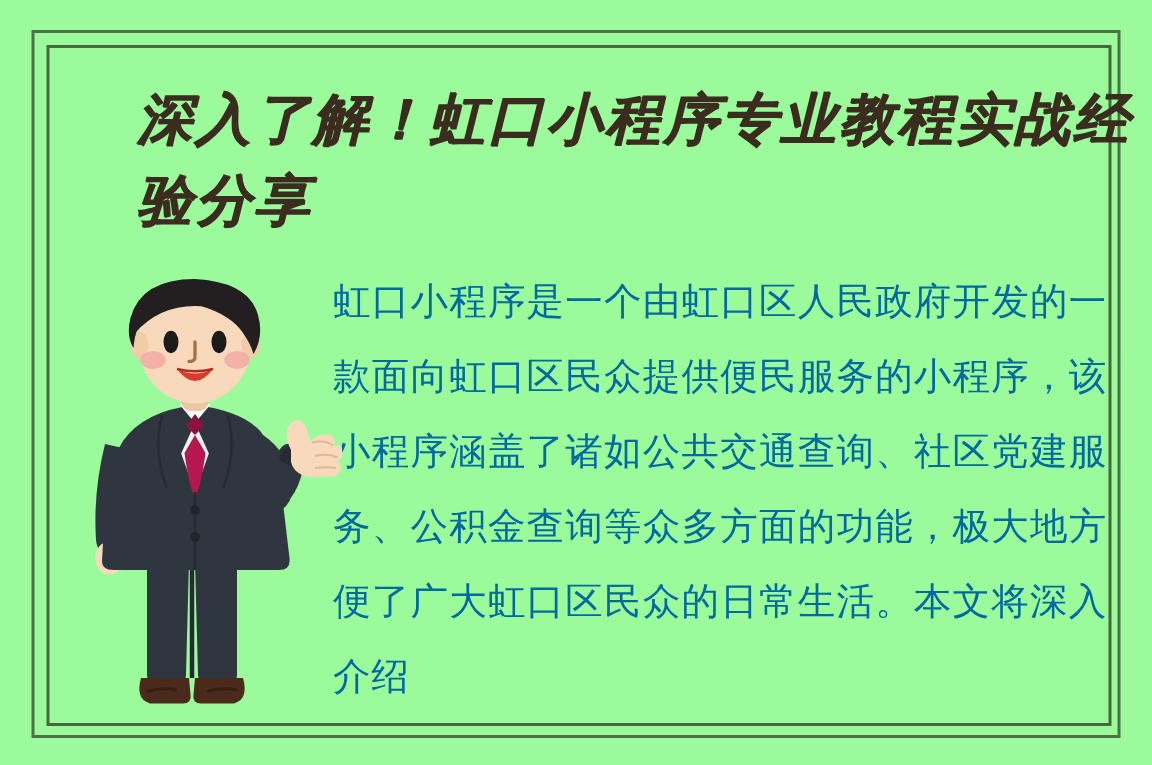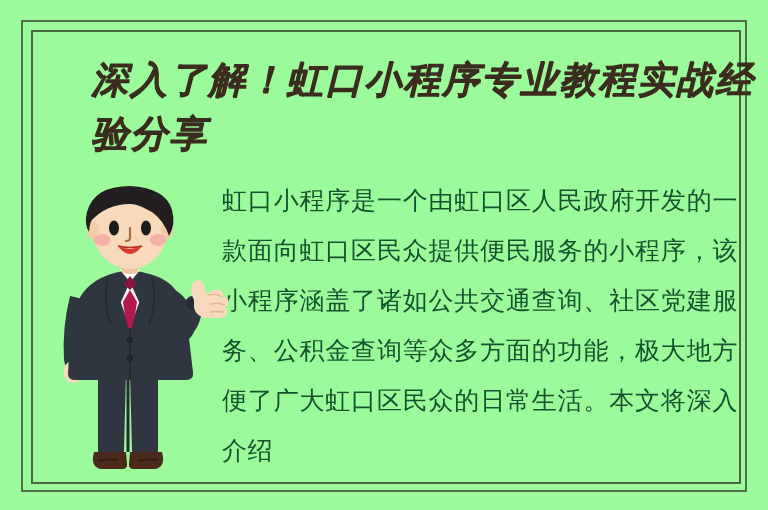--- a/index.html
+++ b/index.html
@@ -61,21 +61,21 @@
     white-space: pre-wrap;
     margin-left: 45px;
   }
 
   
   .body-text {
     position: absolute;
     left: 222px;
     top: 176px;
     width: 516px;
-    color: #14532d;
+    color: #0369a1;
     font-family: "DejaVu Sans", "Liberation Sans", sans-serif;
     font-size: 25px;
     line-height: 50px;
     letter-spacing: 0.5px;
     text-align: justify;
     text-justify: inter-ideograph;
   }
 
   
   .illustration {

